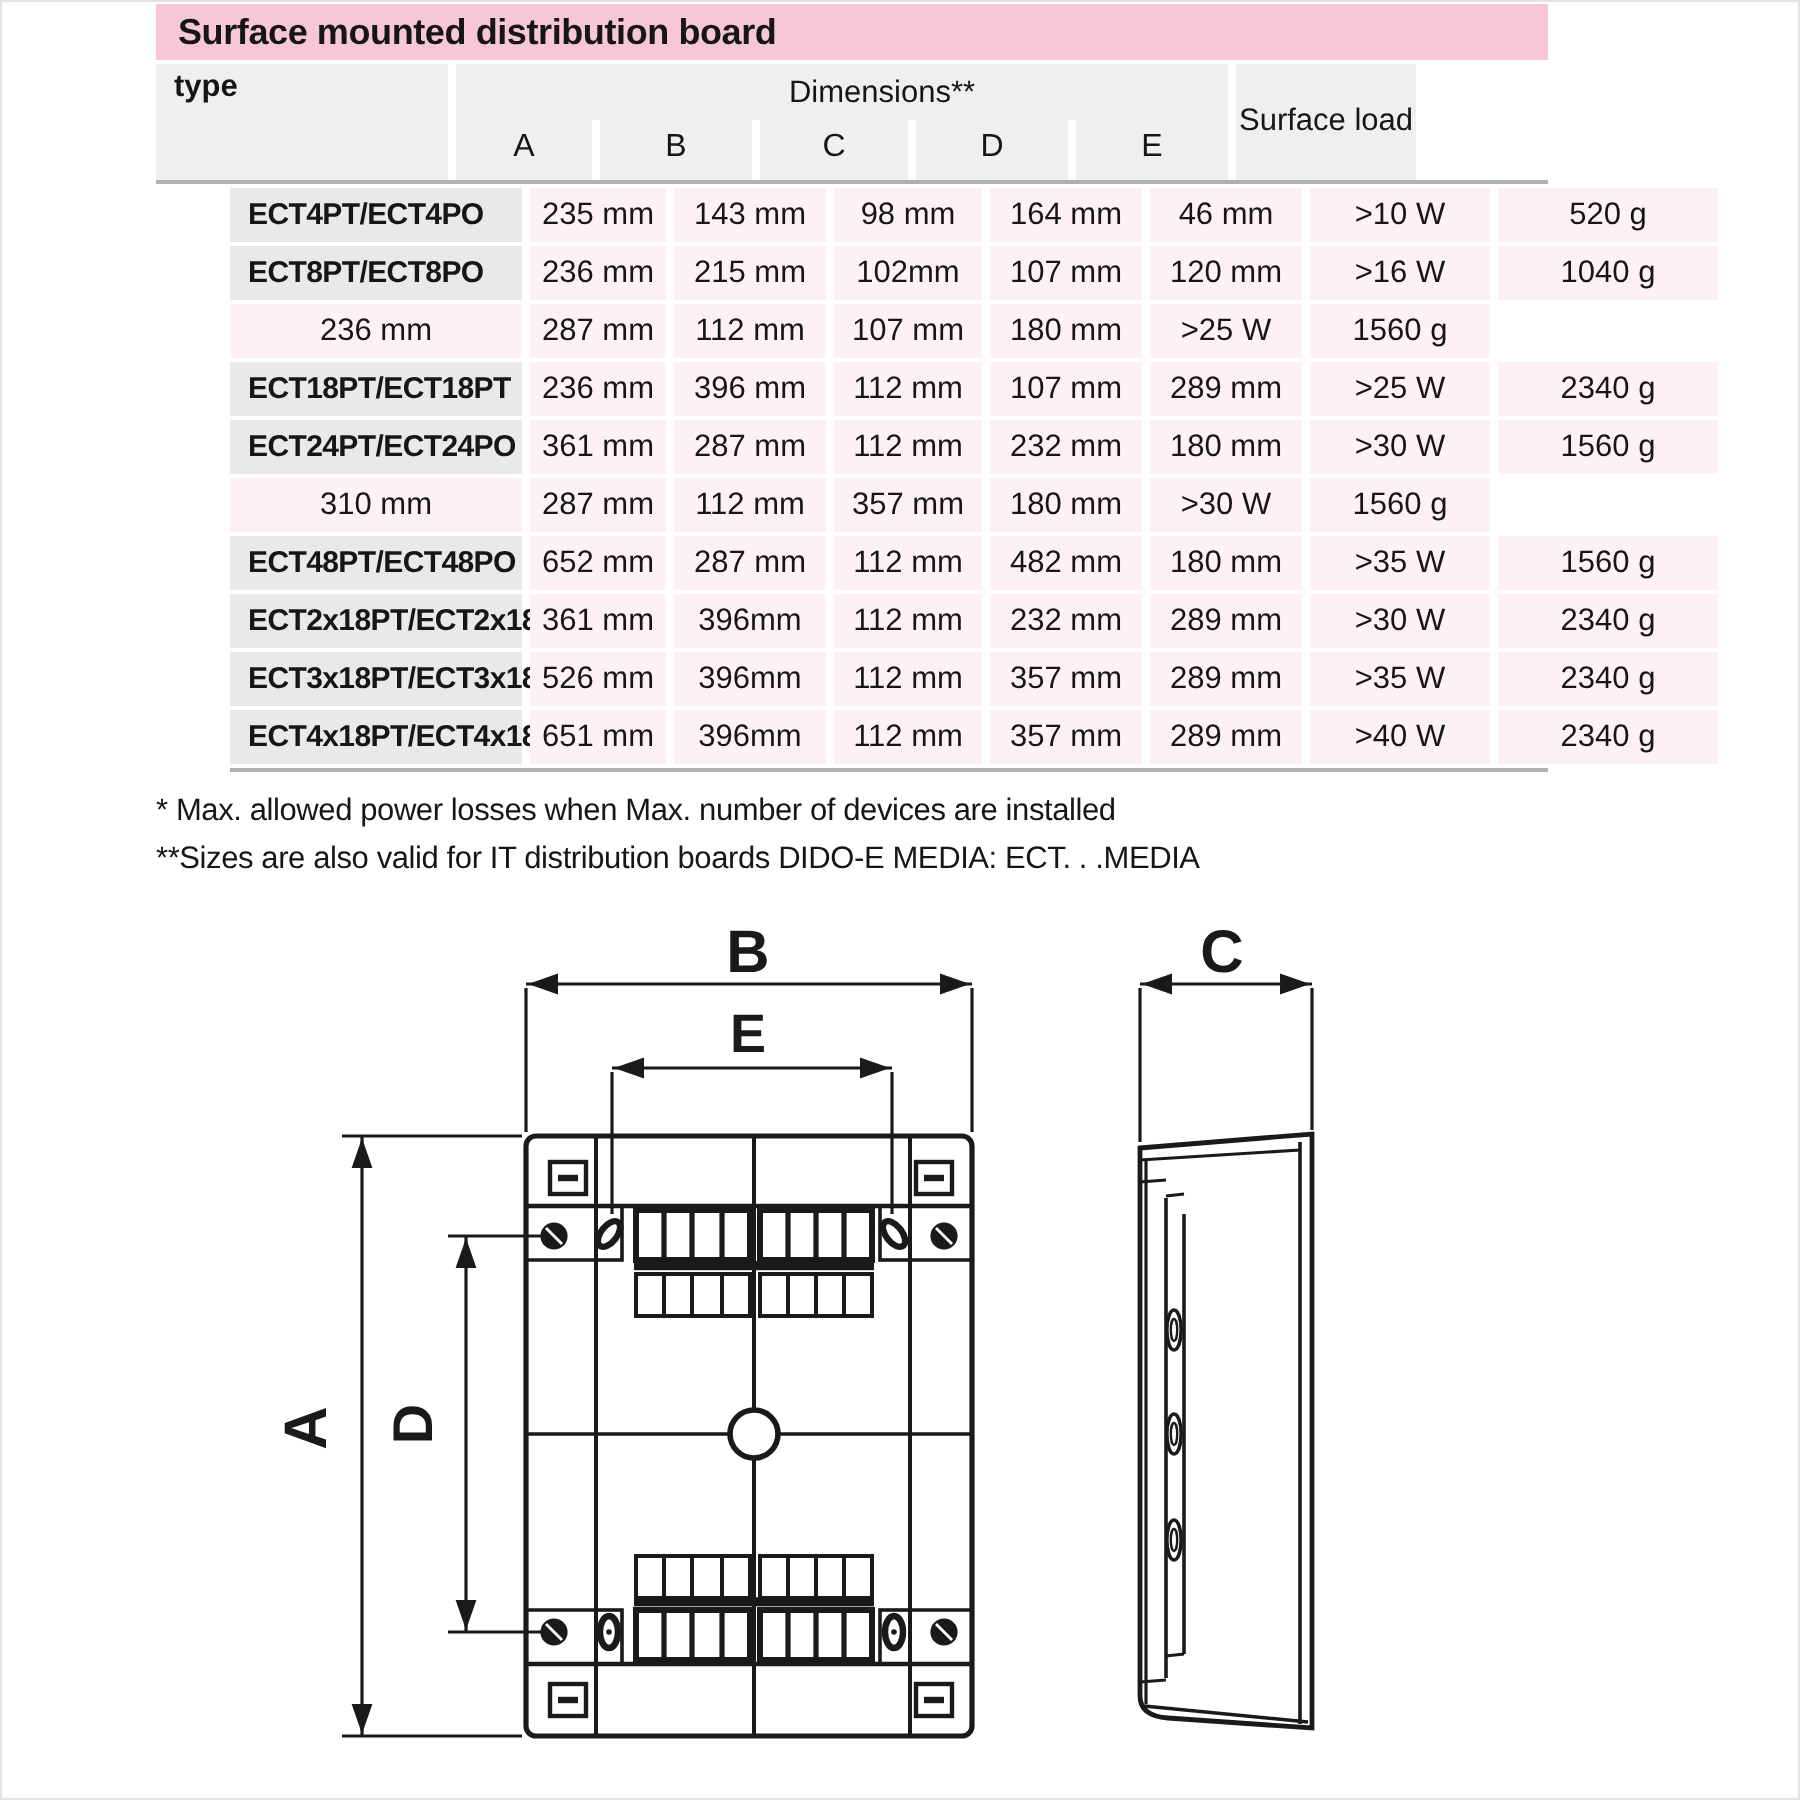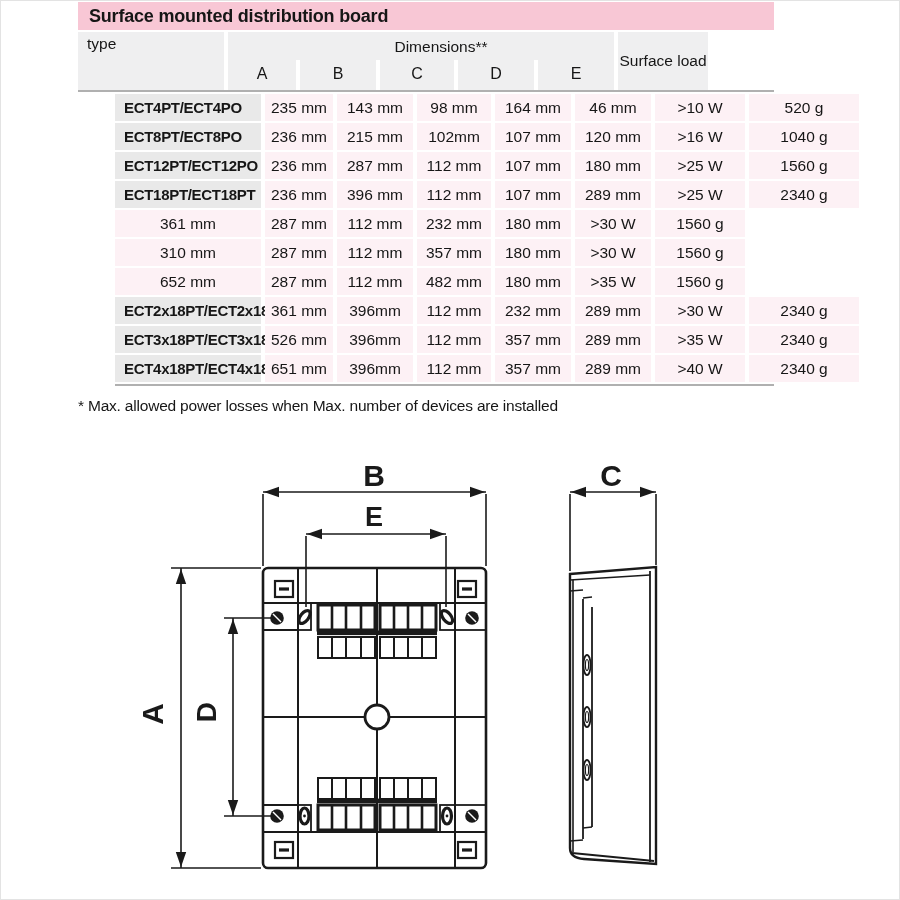--- a/index.html
+++ b/index.html
@@ -5,21 +5,21 @@
   html,body{margin:0;padding:0;}
   body{width:900px;height:900px;background:#ffffff;position:relative;overflow:hidden;
        font-family:"Liberation Sans",sans-serif;color:#161616;}
   .frame{position:absolute;left:0;top:0;width:898px;height:898px;border:1px solid #e3e3e3;}
   .doc{position:absolute;left:78px;top:2px;width:696px;}
   .title{height:28px;line-height:28px;background:#f8c7d5;font-weight:bold;font-size:18px;
          padding-left:11px;box-sizing:border-box;letter-spacing:-0.2px;}
   .grid{display:grid;grid-template-columns:146px 68px 76px 74px 76px 76px 90px 110px;column-gap:4px;}
   .thead{margin-top:2px;border-bottom:2px solid #b0b0b0;}
   .hcell{background:#efeff0;height:58px;box-sizing:border-box;font-size:15.5px;}
-  .h-type{padding:3px 16px 0 9px;}
+  .h-type{padding:3px 16px 0 9px;font-weight:bold;}
   .h-span{grid-column:2 / span 5;display:flex;flex-direction:column;}
   .h-dims-label{background:#efeff0;height:28px;line-height:30px;text-align:center;font-size:15.5px;padding-left:40px;}
   .h-letters{display:grid;grid-template-columns:68px 76px 74px 76px 76px;column-gap:4px;height:30px;}
   .h-letter{background:#efeff0;text-align:center;line-height:28px;font-size:16px;}
   .h-mid{display:flex;align-items:center;justify-content:center;}
   .tbody{display:grid;row-gap:2px;margin-top:2px;border-bottom:2px solid #b0b0b0;padding-bottom:2px;margin-left:37px;}
   .tr{height:27px;}
   .td{background:#fdf1f5;font-size:15.5px;display:flex;align-items:center;justify-content:center;
       white-space:nowrap;}
   .td.ty{background:#e9e9e9;justify-content:flex-start;padding-left:9px;font-weight:bold;
@@ -66,58 +66,59 @@
       <div class="td ty">ECT8PT/ECT8PO</div>
       <div class="td">236 mm</div>
       <div class="td">215 mm</div>
       <div class="td">102mm</div>
       <div class="td">107 mm</div>
       <div class="td">120 mm</div>
       <div class="td">&gt;16 W</div>
       <div class="td">1040 g</div>
     </div>
     <div class="tr grid">
-      <div class="td ty">ECT12PT/ECT12PO</div>
       <div class="td">236 mm</div>
       <div class="td">287 mm</div>
       <div class="td">112 mm</div>
       <div class="td">107 mm</div>
       <div class="td">180 mm</div>
       <div class="td">&gt;25 W</div>
       <div class="td">1560 g</div>
     </div>
     <div class="tr grid">
       <div class="td ty">ECT18PT/ECT18PT</div>
       <div class="td">236 mm</div>
       <div class="td">396 mm</div>
       <div class="td">112 mm</div>
       <div class="td">107 mm</div>
       <div class="td">289 mm</div>
       <div class="td">&gt;25 W</div>
       <div class="td">2340 g</div>
     </div>
     <div class="tr grid">
+      <div class="td ty">ECT24PT/ECT24PO</div>
       <div class="td">361 mm</div>
       <div class="td">287 mm</div>
       <div class="td">112 mm</div>
       <div class="td">232 mm</div>
       <div class="td">180 mm</div>
       <div class="td">&gt;30 W</div>
       <div class="td">1560 g</div>
     </div>
     <div class="tr grid">
       <div class="td">310 mm</div>
       <div class="td">287 mm</div>
       <div class="td">112 mm</div>
       <div class="td">357 mm</div>
       <div class="td">180 mm</div>
       <div class="td">&gt;30 W</div>
       <div class="td">1560 g</div>
     </div>
     <div class="tr grid">
+      <div class="td ty">ECT48PT/ECT48PO</div>
       <div class="td">652 mm</div>
       <div class="td">287 mm</div>
       <div class="td">112 mm</div>
       <div class="td">482 mm</div>
       <div class="td">180 mm</div>
       <div class="td">&gt;35 W</div>
       <div class="td">1560 g</div>
     </div>
     <div class="tr grid">
       <div class="td ty">ECT2x18PT/ECT2x18PO</div>
@@ -147,20 +148,21 @@
       <div class="td">357 mm</div>
       <div class="td">289 mm</div>
       <div class="td">&gt;40 W</div>
       <div class="td">2340 g</div>
     </div>
   </div>
 </div>
 
 <div class="fnotes">
   <div>* Max. allowed power losses when Max. number of devices are installed</div>
+  <div>**Sizes are also valid for IT distribution boards DIDO-E MEDIA: ECT. . .MEDIA</div>
 </div>
 
 <svg width="900" height="450" viewBox="0 0 900 450">
 
   <g stroke="#1a1a1a" stroke-width="1.6" fill="none">
 
     <line x1="263" y1="42" x2="486" y2="42"></line>
     <line x1="263" y1="44" x2="263" y2="116"></line>
     <line x1="486" y1="44" x2="486" y2="116"></line>
 

